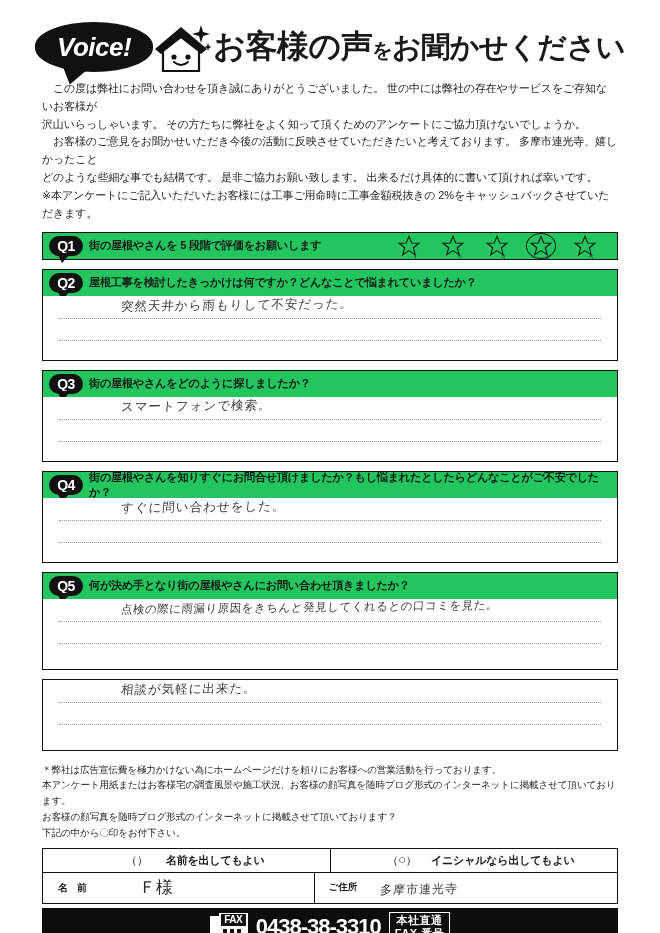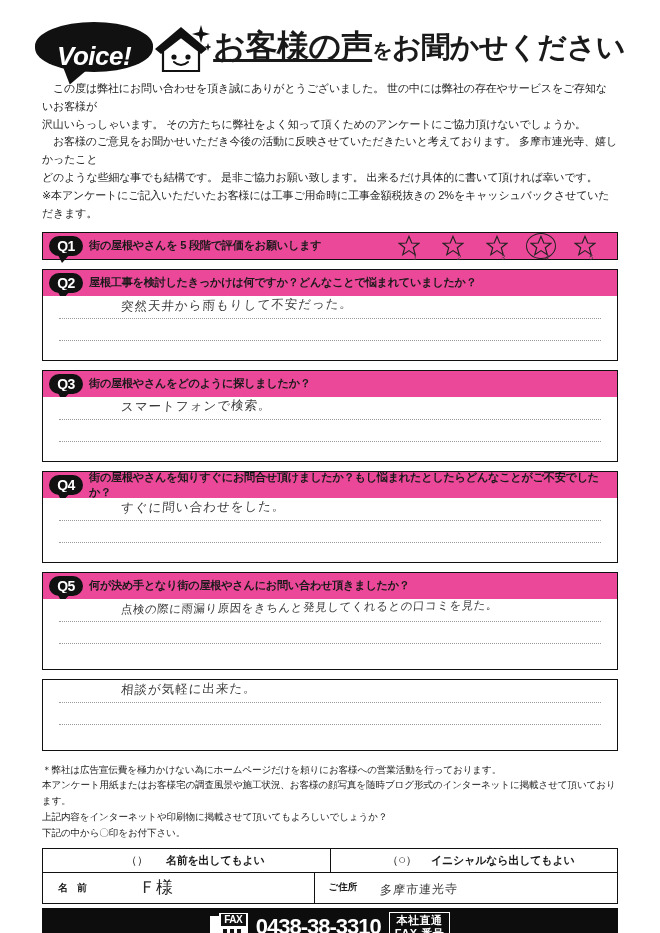--- a/index.html
+++ b/index.html
@@ -25,21 +25,21 @@
     gap: 2px;
   }
   .voice-bubble {
     position: relative;
     background: #111;
     color: #fff;
     border-radius: 50% / 48%;
     width: 118px;
     height: 50px;
     display: flex;
-    align-items: flex-end;
+    align-items: center;
     justify-content: center;
     font-style: italic;
     font-weight: bold;
     font-size: 26px;
     letter-spacing: -0.5px;
     flex: none;
   }
   .voice-bubble::after {
     content: "";
     position: absolute;
@@ -47,31 +47,31 @@
     left: 26px;
     width: 0; height: 0;
     border-left: 10px solid transparent;
     border-right: 16px solid transparent;
     border-top: 18px solid #111;
     transform: rotate(8deg);
   }
   .house-mark { position: relative; width: 60px; height: 52px; flex: none; margin-left: -4px; }
   .headline { font-size: 29px; font-weight: bold; letter-spacing: -0.5px; white-space: nowrap; }
   .headline .small { font-size: 20px; }
-  .headline .big { font-size: 32px; text-decoration: underline; }
+  .headline .big { font-size: 32px; }
 
   
   .intro { margin-top: 8px; font-size: 11px; line-height: 1.62; letter-spacing: -0.15px; color: #222; }
   .intro p { margin: 0; }
   .intro .ind { text-indent: 1em; }
 
   
   .qblock { border: 1.2px solid #111; margin-top: 9px; background: #fff; }
   .qhead {
-    background: #ec4899;
+    background: #22c55e;
     display: flex;
     align-items: center;
     height: 26px;
     padding-left: 6px;
     position: relative;
   }
   .qbadge {
     position: relative;
     flex: none;
     width: 34px; height: 20px;
@@ -316,21 +316,21 @@
     <div class="qbody">
       <div class="rule r1"></div>
       <div class="rule r2"></div>
       <div class="answer">相談が気軽に出来た。</div>
     </div>
   </div>
 
   <div class="notes">
     <p>＊弊社は広告宣伝費を極力かけない為にホームページだけを頼りにお客様への営業活動を行っております。</p>
     <p>本アンケート用紙またはお客様宅の調査風景や施工状況、お客様の顔写真を随時ブログ形式のインターネットに掲載させて頂いております。</p>
-    <p>上記内容をインターネットや印刷物に掲載させて頂いてもよろしいでしょうか？</p>
+    <p>お客様の顔写真を随時ブログ形式のインターネットに掲載させて頂いております？</p>
     <p>下記の中から〇印をお付下さい。</p>
   </div>
 
   <div class="consent">
     <div class="consent-row">
       <div class="consent-cell">
         <span class="paren">（<span class="mark-o"></span>）</span>
         <span>名前を出してもよい</span>
       </div>
       <div class="consent-cell">

